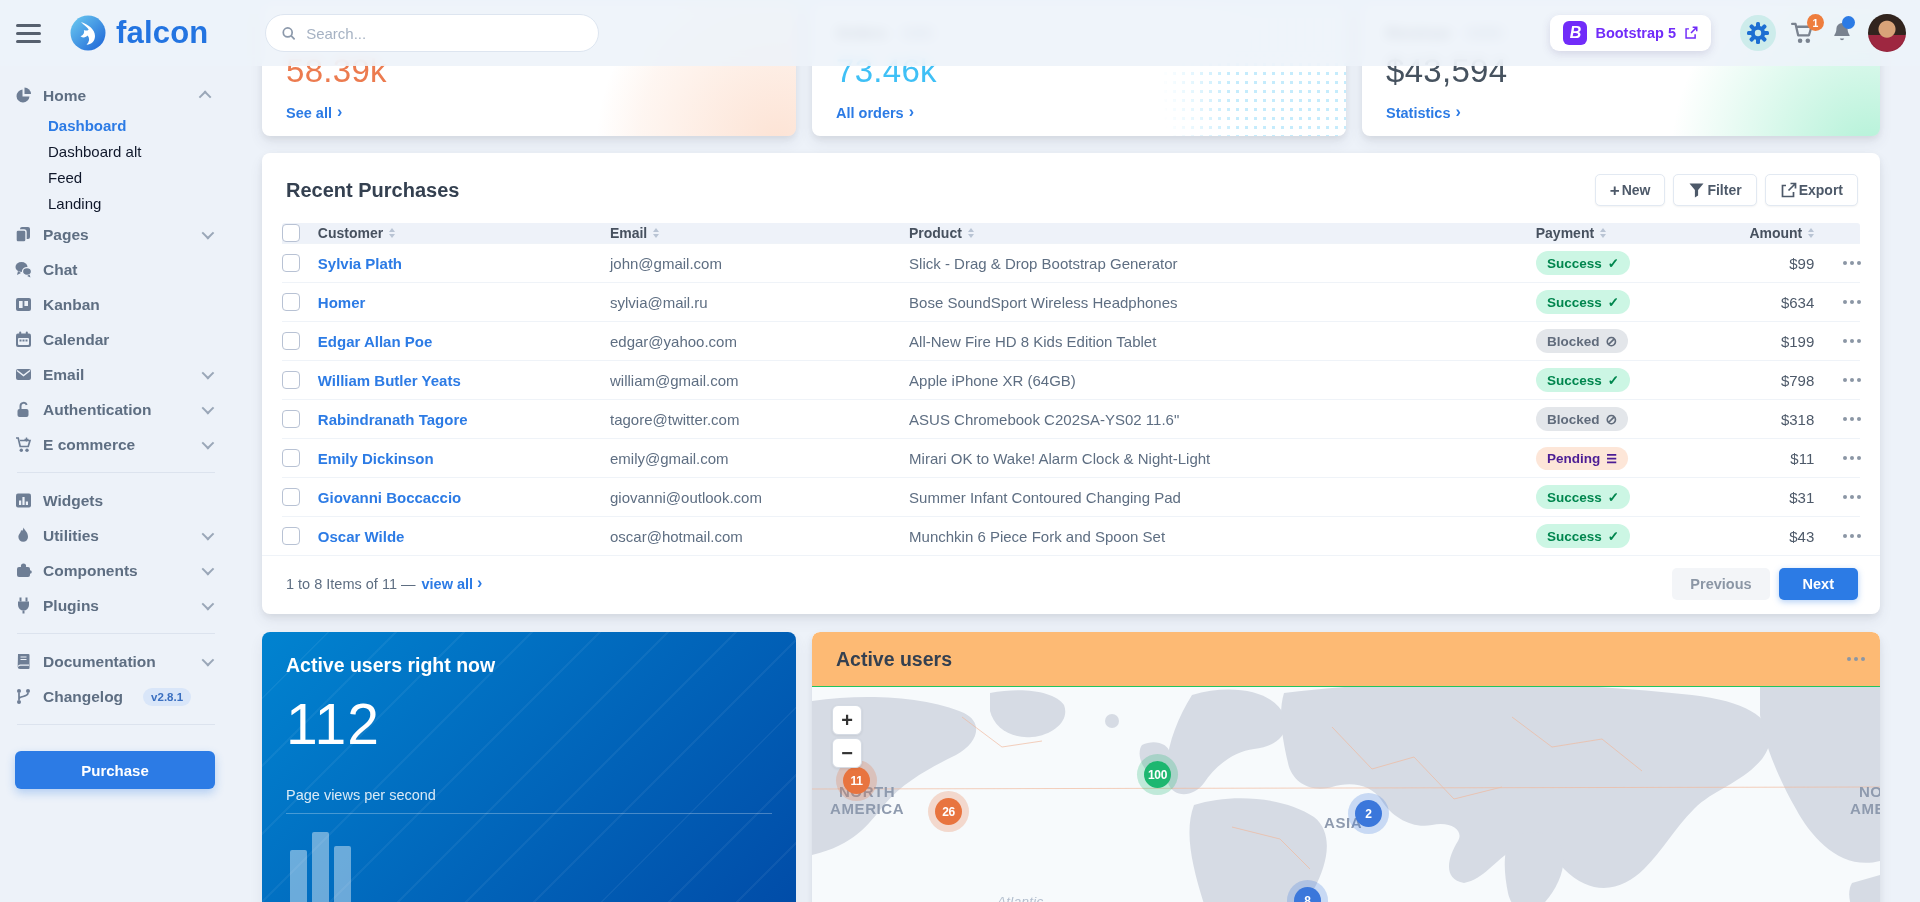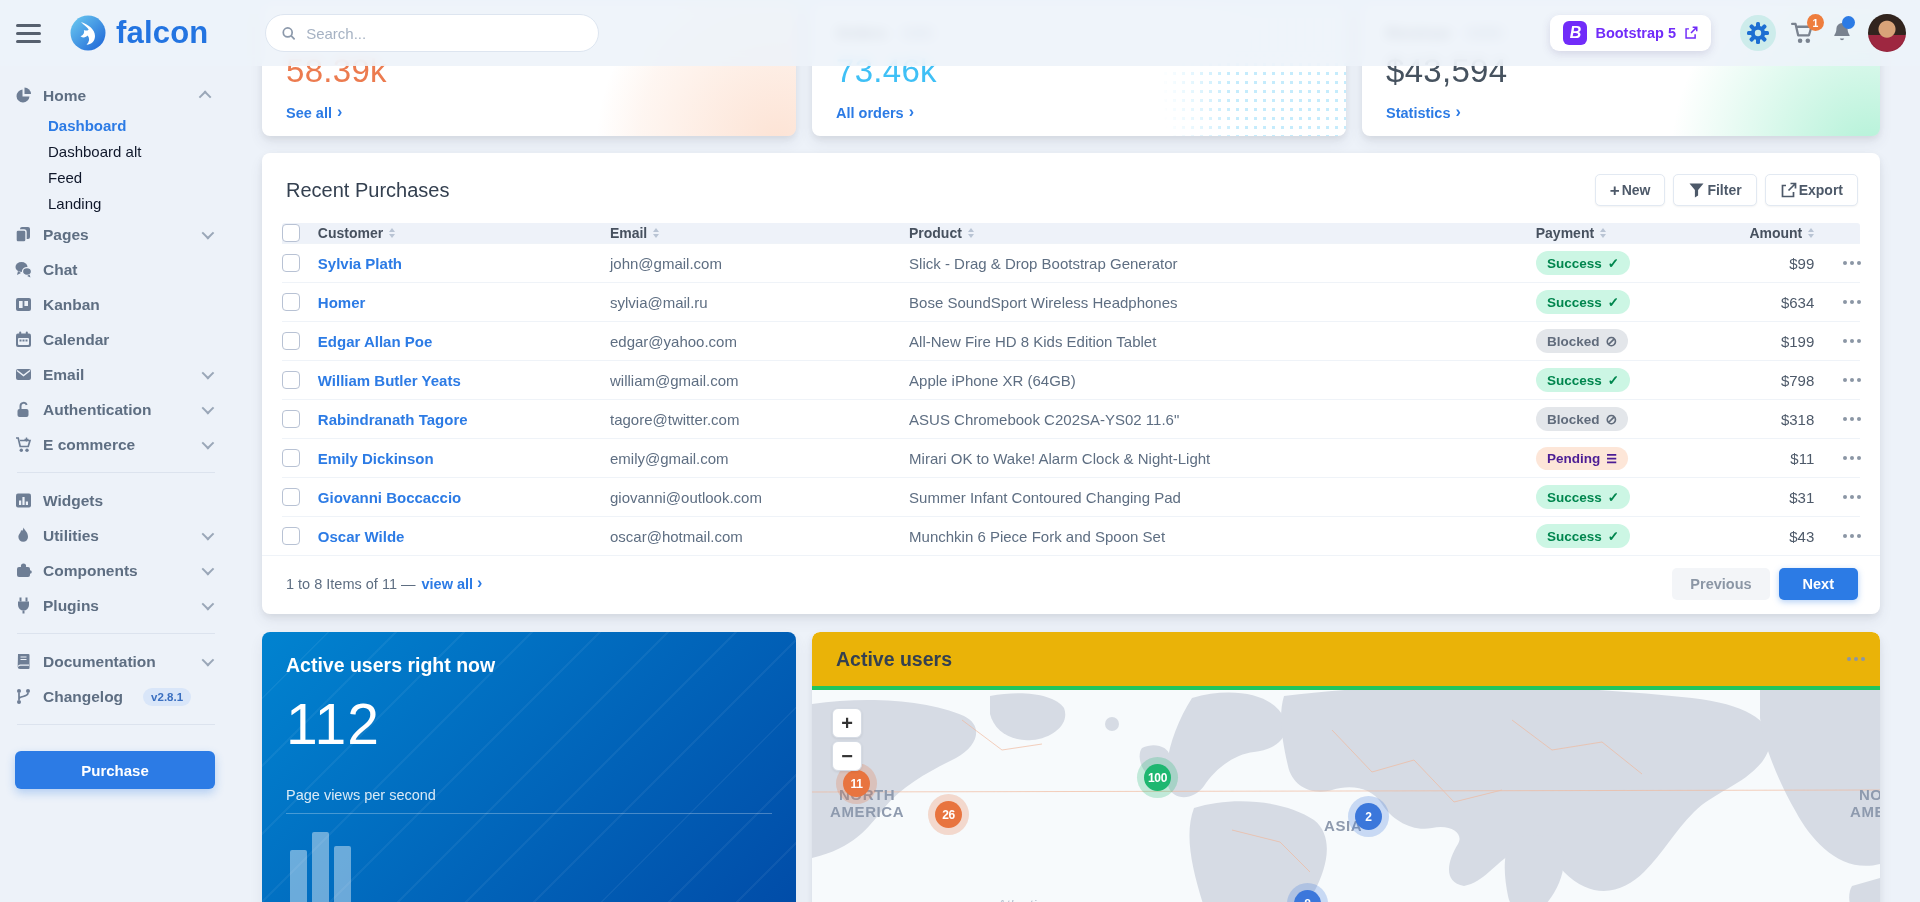--- a/index.html
+++ b/index.html
@@ -63,21 +63,21 @@
   .chr::after{content:"\203A";font-size:16px;line-height:1;position:relative;top:-1px}
   .deco{position:absolute;top:0;right:0;bottom:0;width:230px;pointer-events:none}
   .c1 .deco{background:radial-gradient(circle at 92% 105%, rgba(245,128,62,.22), rgba(245,128,62,.07) 55%, transparent 72%)}
   .c2 .deco{background:radial-gradient(rgba(63,192,246,.30) 1.5px, transparent 1.6px);background-size:9px 9px;
             -webkit-mask-image:radial-gradient(circle at 95% 60%, #000 0 45%, transparent 75%);
             mask-image:radial-gradient(circle at 95% 60%, #000 0 45%, transparent 75%)}
   .c3 .deco{background:radial-gradient(circle at 96% 115%, rgba(0,210,122,.30), rgba(0,210,122,.08) 55%, transparent 75%)}
   
   .rp{left:262px;top:153px;width:1618px;height:461px;z-index:1;display:flex;flex-direction:column}
   .rp-head{display:flex;align-items:center;padding:21px 22px 17px 24px}
-  .rp-title{font-size:20px;font-weight:400;color:#344050}
+  .rp-title{font-size:20px;font-weight:700;color:#344050}
   .rp-btns{margin-left:auto;display:flex;gap:8px}
   .btng{display:inline-flex;align-items:center;gap:2px;background:#fff;border:1px solid #e2e9f2;border-radius:5px;
         padding:0 14px;height:32px;font-size:14px;font-weight:700;color:#4d5969;cursor:pointer;
         box-shadow:0 1px 2px rgba(0,0,0,.05);font-family:inherit}
   .plus-i::before{content:"+";font-size:17px;font-weight:600;color:#4d5969;line-height:1}
   .thead{display:flex;align-items:center;height:38px;background:#eef2f9;margin:0 20px;border-radius:3px 3px 0 0;
          font-size:14px;font-weight:700;color:#47515f}
   .tr{display:flex;align-items:center;height:38px;margin:0 20px;border-top:1px solid #eff3f8;font-size:15px}
   .thead .td,.tr .td{display:flex;align-items:center;box-sizing:border-box;padding-right:10px}
   .td.cbx{width:36px}.td.cust{width:294px}.td.email{width:301px}.td.prod{width:631px}
@@ -111,21 +111,21 @@
         box-shadow:0 7px 14px rgba(65,69,88,.08)}
   .anow::before{content:"";position:absolute;inset:0;
         background:repeating-linear-gradient(135deg, transparent 0 46px, rgba(255,255,255,.05) 46px 48px)}
   .anow-title{font-size:19.5px;font-weight:600;position:relative}
   .anow-num{font-size:57px;font-weight:300;margin-top:14px;position:relative;letter-spacing:1px}
   .anow-sub{font-size:14.5px;color:rgba(255,255,255,.85);margin-top:30px;position:relative}
   .anow-div{border-top:1px solid rgba(255,255,255,.28);margin-top:10px;position:relative}
   .avbar{position:absolute;bottom:-20px;width:17px;background:rgba(255,255,255,.42);border-radius:2px 2px 0 0}
   
   .mapc{left:812px;top:632px;width:1068px;height:290px;overflow:hidden;z-index:1;display:flex;flex-direction:column}
-  .map-head{height:54px;flex:0 0 54px;background:#eab308;border-bottom:4px solid #22c55e;display:flex;align-items:center;
+  .map-head{height:54px;flex:0 0 54px;background:#fdba74;border-bottom:1px solid #22c55e;display:flex;align-items:center;
             padding:0 22px 0 24px;border-radius:8px 8px 0 0}
   .map-title{font-size:19.5px;font-weight:700;color:#344050}
   .map-head .dots{margin-left:auto}
   .map-body{position:relative;flex:1;background:#f7fafc;overflow:hidden}
   .zoomctl{position:absolute;left:20px;top:18px;z-index:6;display:flex;flex-direction:column;gap:3px}
   .zbtn{width:30px;height:30px;background:#fff;border:1px solid #d5dbe4;border-radius:6px;font-size:20px;font-weight:600;
         color:#333;display:flex;align-items:center;justify-content:center;cursor:pointer;box-shadow:0 1px 3px rgba(0,0,0,.08);
         font-family:inherit;line-height:1}
   .map-label{position:absolute;color:#8e9aae;font-weight:700;font-size:15px;letter-spacing:.6px;line-height:17px;
              white-space:pre-line;z-index:2;text-align:center}

